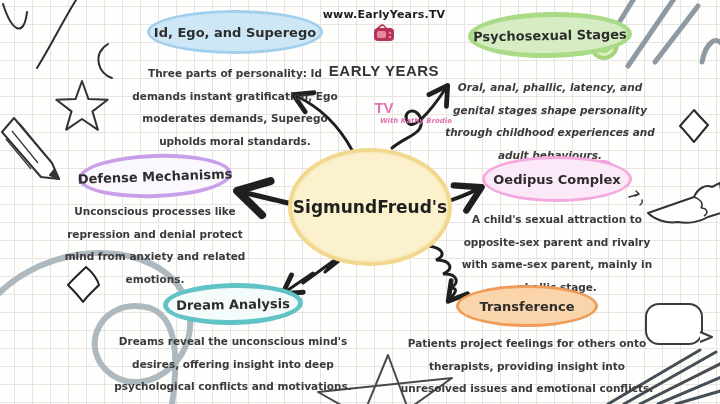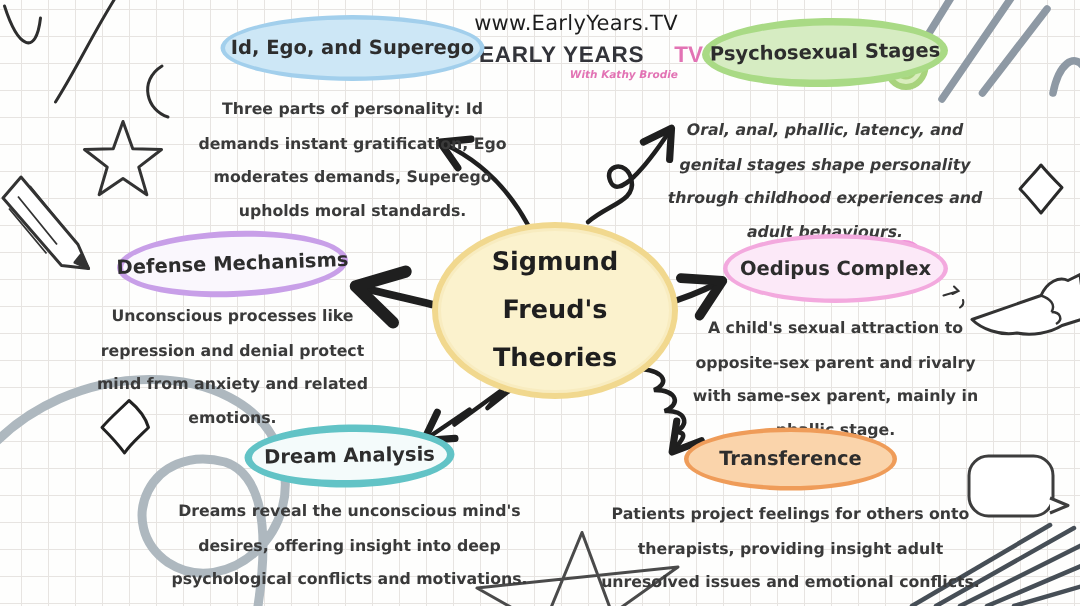--- a/index.html
+++ b/index.html
@@ -31,28 +31,28 @@
   .n4 .oval{width:150px;height:46px;background:#fce9f8;border:3px solid #f3a9de;}
   .n4 .node-desc{width:214px;margin-top:6px;}
   .n5{left:108px;top:283px;width:250px;}
   .n5 .oval{width:140px;height:42px;background:#f4fbfb;border:5px solid #62c3c6;transform:rotate(-1deg);}
   .n5 .node-desc{width:248px;margin-top:5px;}
   .n6{left:398px;top:285px;width:258px;}
   .n6 .oval{width:142px;height:42px;background:#fad4ab;border:3px solid #ef9c59;text-align:center;}
   .n6 .node-desc{width:256px;margin-top:5px;}
   .center-node{
     position:absolute;left:288px;top:148px;width:156px;height:110px;z-index:2;
-    display:flex;flex-direction:column;align-items:center;justify-content:center;
+    display:flex;flex-direction:row;align-items:center;justify-content:center;
     background:#fbf2cd;border:4px solid #f1d88e;border-radius:50%;
     box-shadow:0 0 0 2px #f8ecc0 inset;
   }
   .center-line{font-weight:bold;font-size:17px;color:#1f1f1f;line-height:1.9;}
   .logo{position:absolute;left:306px;top:8px;width:156px;z-index:2;text-align:center;}
-  .logo-url{font-weight:normal;font-size:14px;color:#1d1d1d;letter-spacing:.2px;}
-  .logo-brand{display:flex;align-items:center;justify-content:center;gap:20px;margin-top:3px;}
+  .logo-url{font-weight:bold;font-size:11px;color:#1d1d1d;letter-spacing:.2px;}
+  .logo-brand{display:flex;align-items:center;justify-content:center;gap:20px;margin-top:3px;flex-direction:column;}
   .brand-early{font-family:"Liberation Sans",sans-serif;font-weight:bold;font-size:15px;color:#33343a;letter-spacing:.5px;text-transform:uppercase;white-space:nowrap;}
   .brand-tv{font-family:"Liberation Sans",sans-serif;font-weight:bold;font-size:15px;color:#e273b4;text-transform:uppercase;}
   .logo-tagline{font-style:italic;font-size:7px;color:#e273b4;text-align:right;margin-top:1px;padding-right:10px;font-weight:bold;}
 </style>
 </head>
 <body>
 
 <div class="canvas">
 
   <svg class="overlay" width="720" height="404" viewBox="0 0 720 404">
@@ -140,21 +140,20 @@
       </svg>
       <span class="brand-early">Early Years</span>
       <span class="brand-tv">TV</span>
     </div>
     <div class="logo-tagline">With Kathy Brodie</div>
   </div>
 
   <div class="center-node">
     <div class="center-line">Sigmund</div>
     <div class="center-line">Freud's</div>
-    <div class="center-line">Theories</div>
   </div>
 
   <div class="node n1">
     <div class="oval">
       <span class="node-title">Id, Ego, and Superego</span>
     </div>
     <p class="node-desc">Three parts of personality: Id demands instant gratification, Ego moderates demands, Superego upholds moral standards.</p>
   </div>
 
   <div class="node n2">
@@ -182,16 +181,16 @@
     <div class="oval">
       <span class="node-title">Dream Analysis</span>
     </div>
     <p class="node-desc">Dreams reveal the unconscious mind's desires, offering insight into deep psychological conflicts and motivations.</p>
   </div>
 
   <div class="node n6">
     <div class="oval">
       <span class="node-title">Transference</span>
     </div>
-    <p class="node-desc">Patients project feelings for others onto therapists, providing insight adult unresolved issues and emotional conflicts.</p>
+    <p class="node-desc">Patients project feelings for others onto therapists, providing insight into unresolved issues and emotional conflicts.</p>
   </div>
 
 </div>
 
 </body></html>

